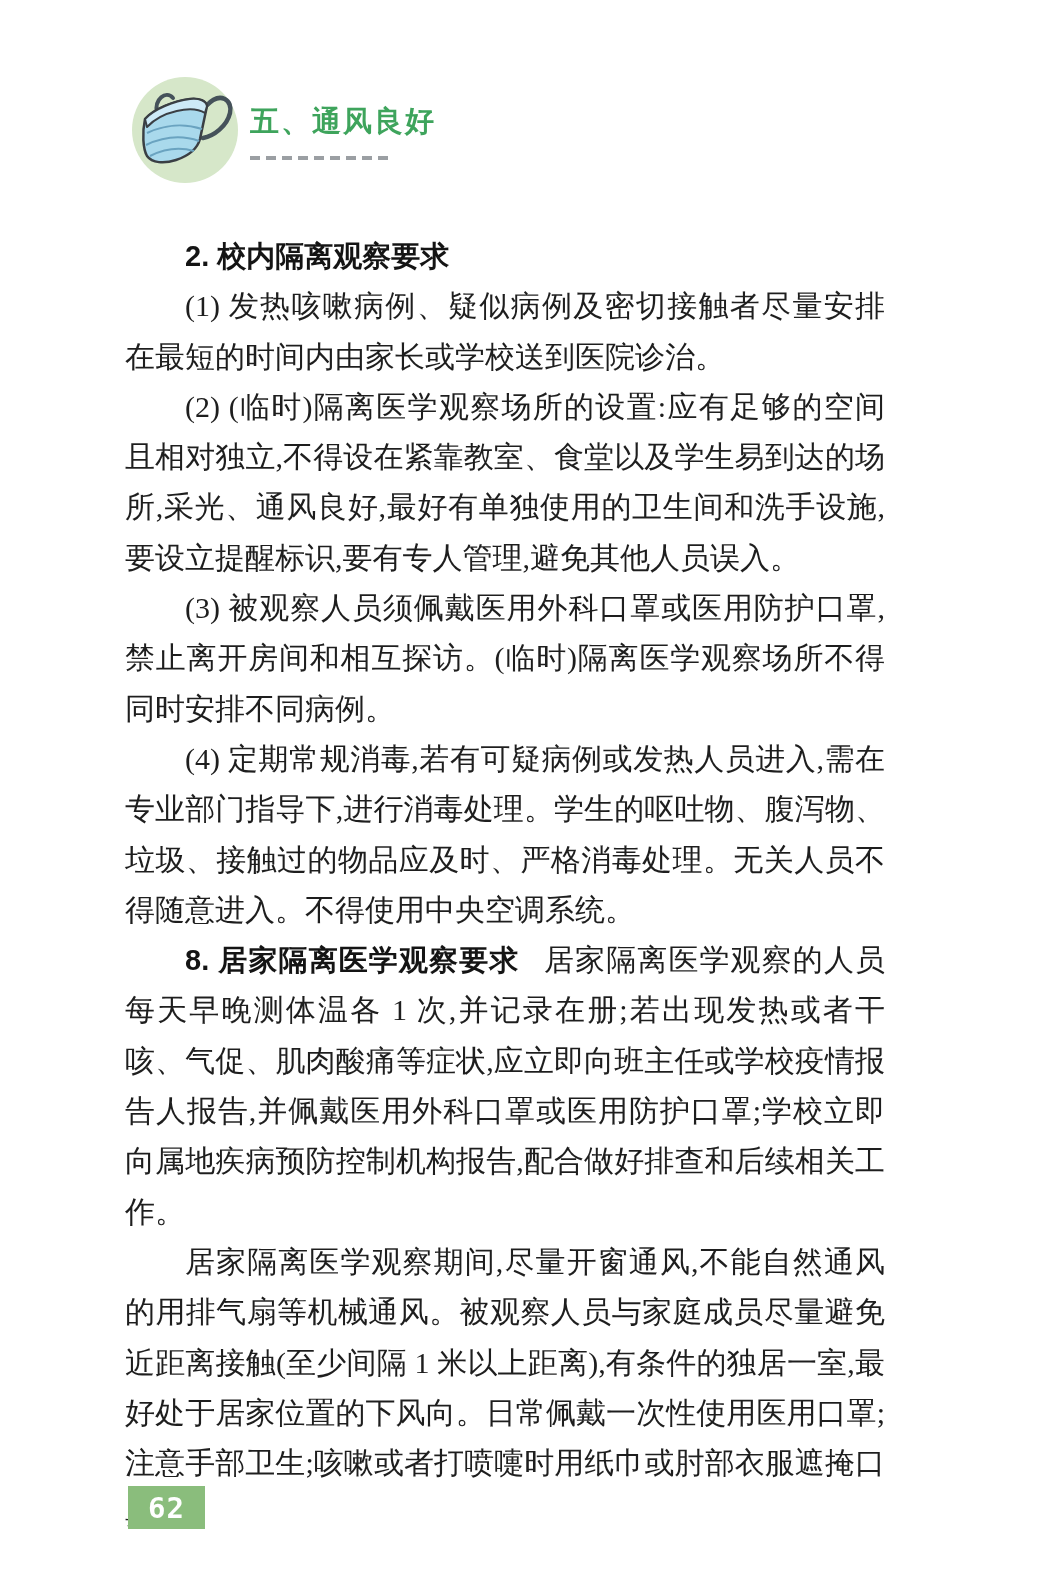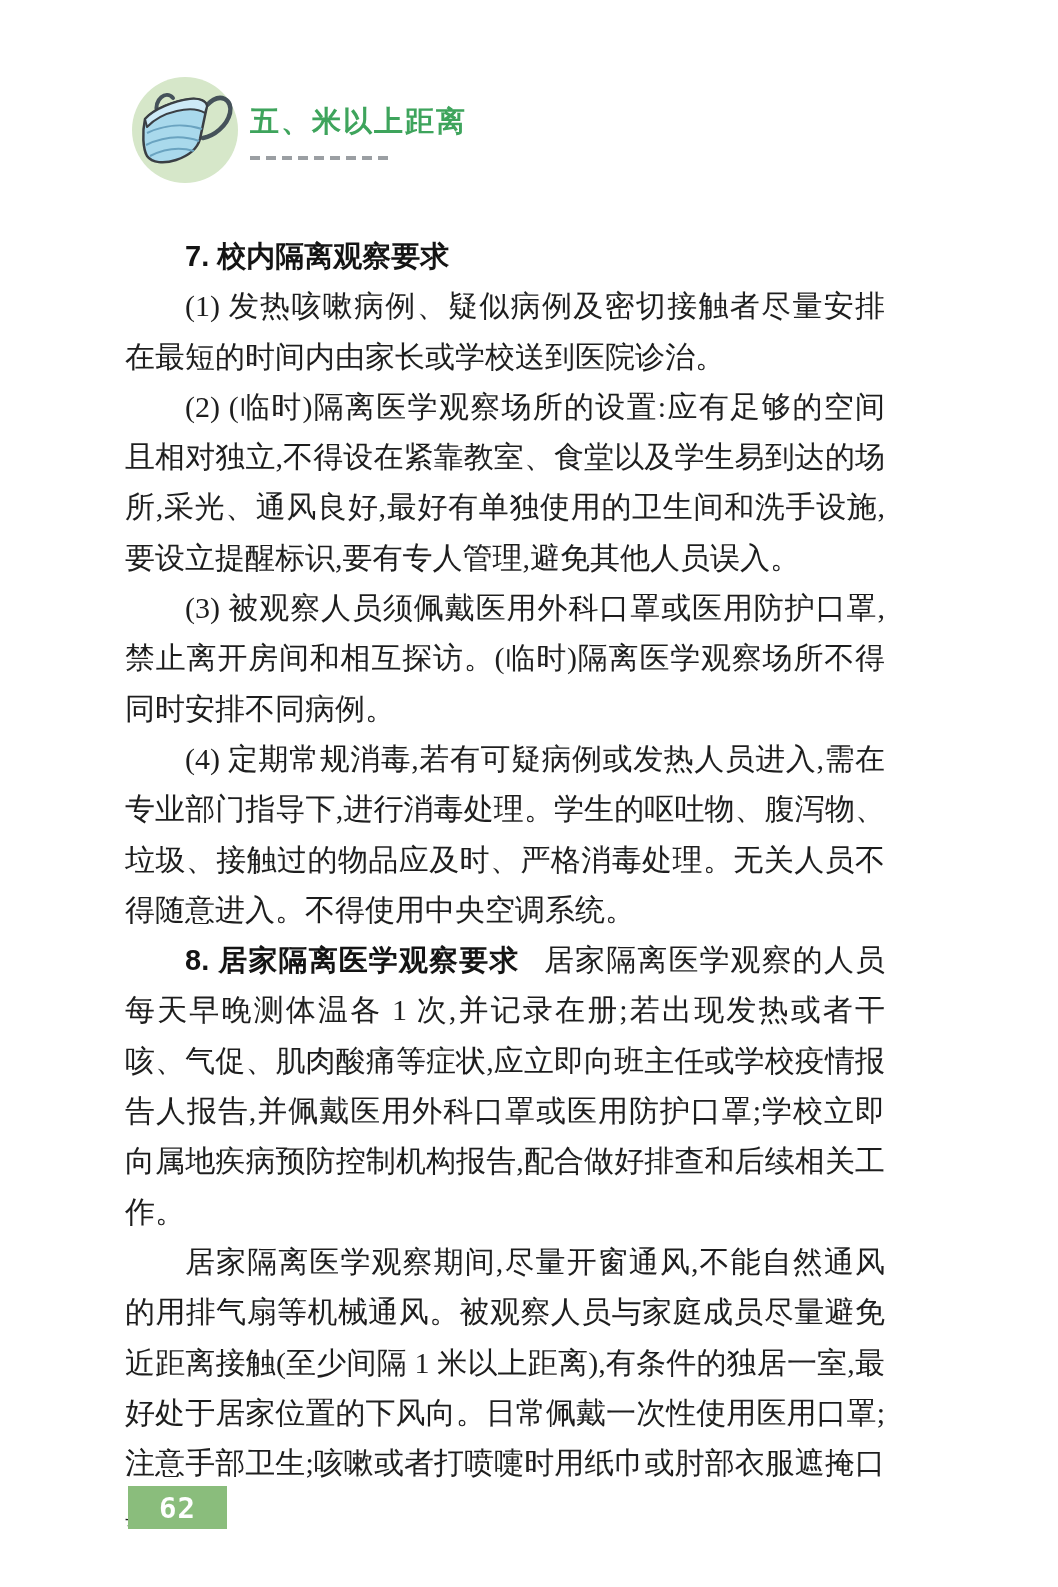--- a/index.html
+++ b/index.html
@@ -83,21 +83,21 @@
     font-size: 29px;
     color: #141414;
     padding-right: 0.85em;
   }
 
   
   .page-badge {
     position: absolute;
     left: 128px;
     top: 1486px;
-    width: 99px;
+    width: 77px;
     height: 43px;
     background: #8abd7c;
     color: #ffffff;
     font-family: "DejaVu Sans Mono", "Liberation Mono", monospace;
     font-weight: bold;
     font-size: 29px;
     letter-spacing: 1px;
     display: flex;
     align-items: center;
     justify-content: center;
@@ -120,27 +120,27 @@
         <path d="M15,44 C 24,34 44,26 60,24 C 70,23 76,26 77,31 L 70,64 C 67,75 58,81 46,85 C 34,89 22,88 17,81 C 13,74 12,58 15,44 Z" fill="#a9d9ec" stroke="#3a3f44" stroke-width="2.5" stroke-linejoin="round"></path>
 
         <path d="M15,44 C 24,34 44,26 60,24 C 70,23 76,26 77,31 L 75,38 C 62,30 32,36 17,52 Z" fill="#cdeaf7" stroke="#3a3f44" stroke-width="2" stroke-linejoin="round"></path>
 
         <path d="M17,58 C 34,50 54,48 72,54" fill="none" stroke="#6aa3c0" stroke-width="2"></path>
         <path d="M16,70 C 33,62 52,60 69,66" fill="none" stroke="#6aa3c0" stroke-width="2"></path>
         <path d="M20,81 C 34,74 50,72 64,76" fill="none" stroke="#6aa3c0" stroke-width="2"></path>
       </svg>
     </div>
     <div class="chapter-title-wrap">
-      <div class="chapter-title">五、米以上距离</div>
+      <div class="chapter-title">五、通风良好</div>
       <div class="dashed-rule"></div>
     </div>
   </header>
 
   <main class="page-body">
-    <p><span class="sec-heading">7. 校内隔离观察要求</span></p>
+    <p><span class="sec-heading">2. 校内隔离观察要求</span></p>
 
     <p>(1) 发热咳嗽病例、疑似病例及密切接触者尽量安排在最短的时间内由家长或学校送到医院诊治。</p>
 
     <p>(2) (临时)隔离医学观察场所的设置:应有足够的空间且相对独立,不得设在紧靠教室、食堂以及学生易到达的场所,采光、通风良好,最好有单独使用的卫生间和洗手设施,要设立提醒标识,要有专人管理,避免其他人员误入。</p>
 
     <p>(3) 被观察人员须佩戴医用外科口罩或医用防护口罩,禁止离开房间和相互探访。(临时)隔离医学观察场所不得同时安排不同病例。</p>
 
     <p>(4) 定期常规消毒,若有可疑病例或发热人员进入,需在专业部门指导下,进行消毒处理。学生的呕吐物、腹泻物、垃圾、接触过的物品应及时、严格消毒处理。无关人员不得随意进入。不得使用中央空调系统。</p>
 
     <p><span class="lead-heading">8. 居家隔离医学观察要求</span><span>居家隔离医学观察的人员每天早晚测体温各 1 次,并记录在册;若出现发热或者干咳、气促、肌肉酸痛等症状,应立即向班主任或学校疫情报告人报告,并佩戴医用外科口罩或医用防护口罩;学校立即向属地疾病预防控制机构报告,配合做好排查和后续相关工作。</span></p>

